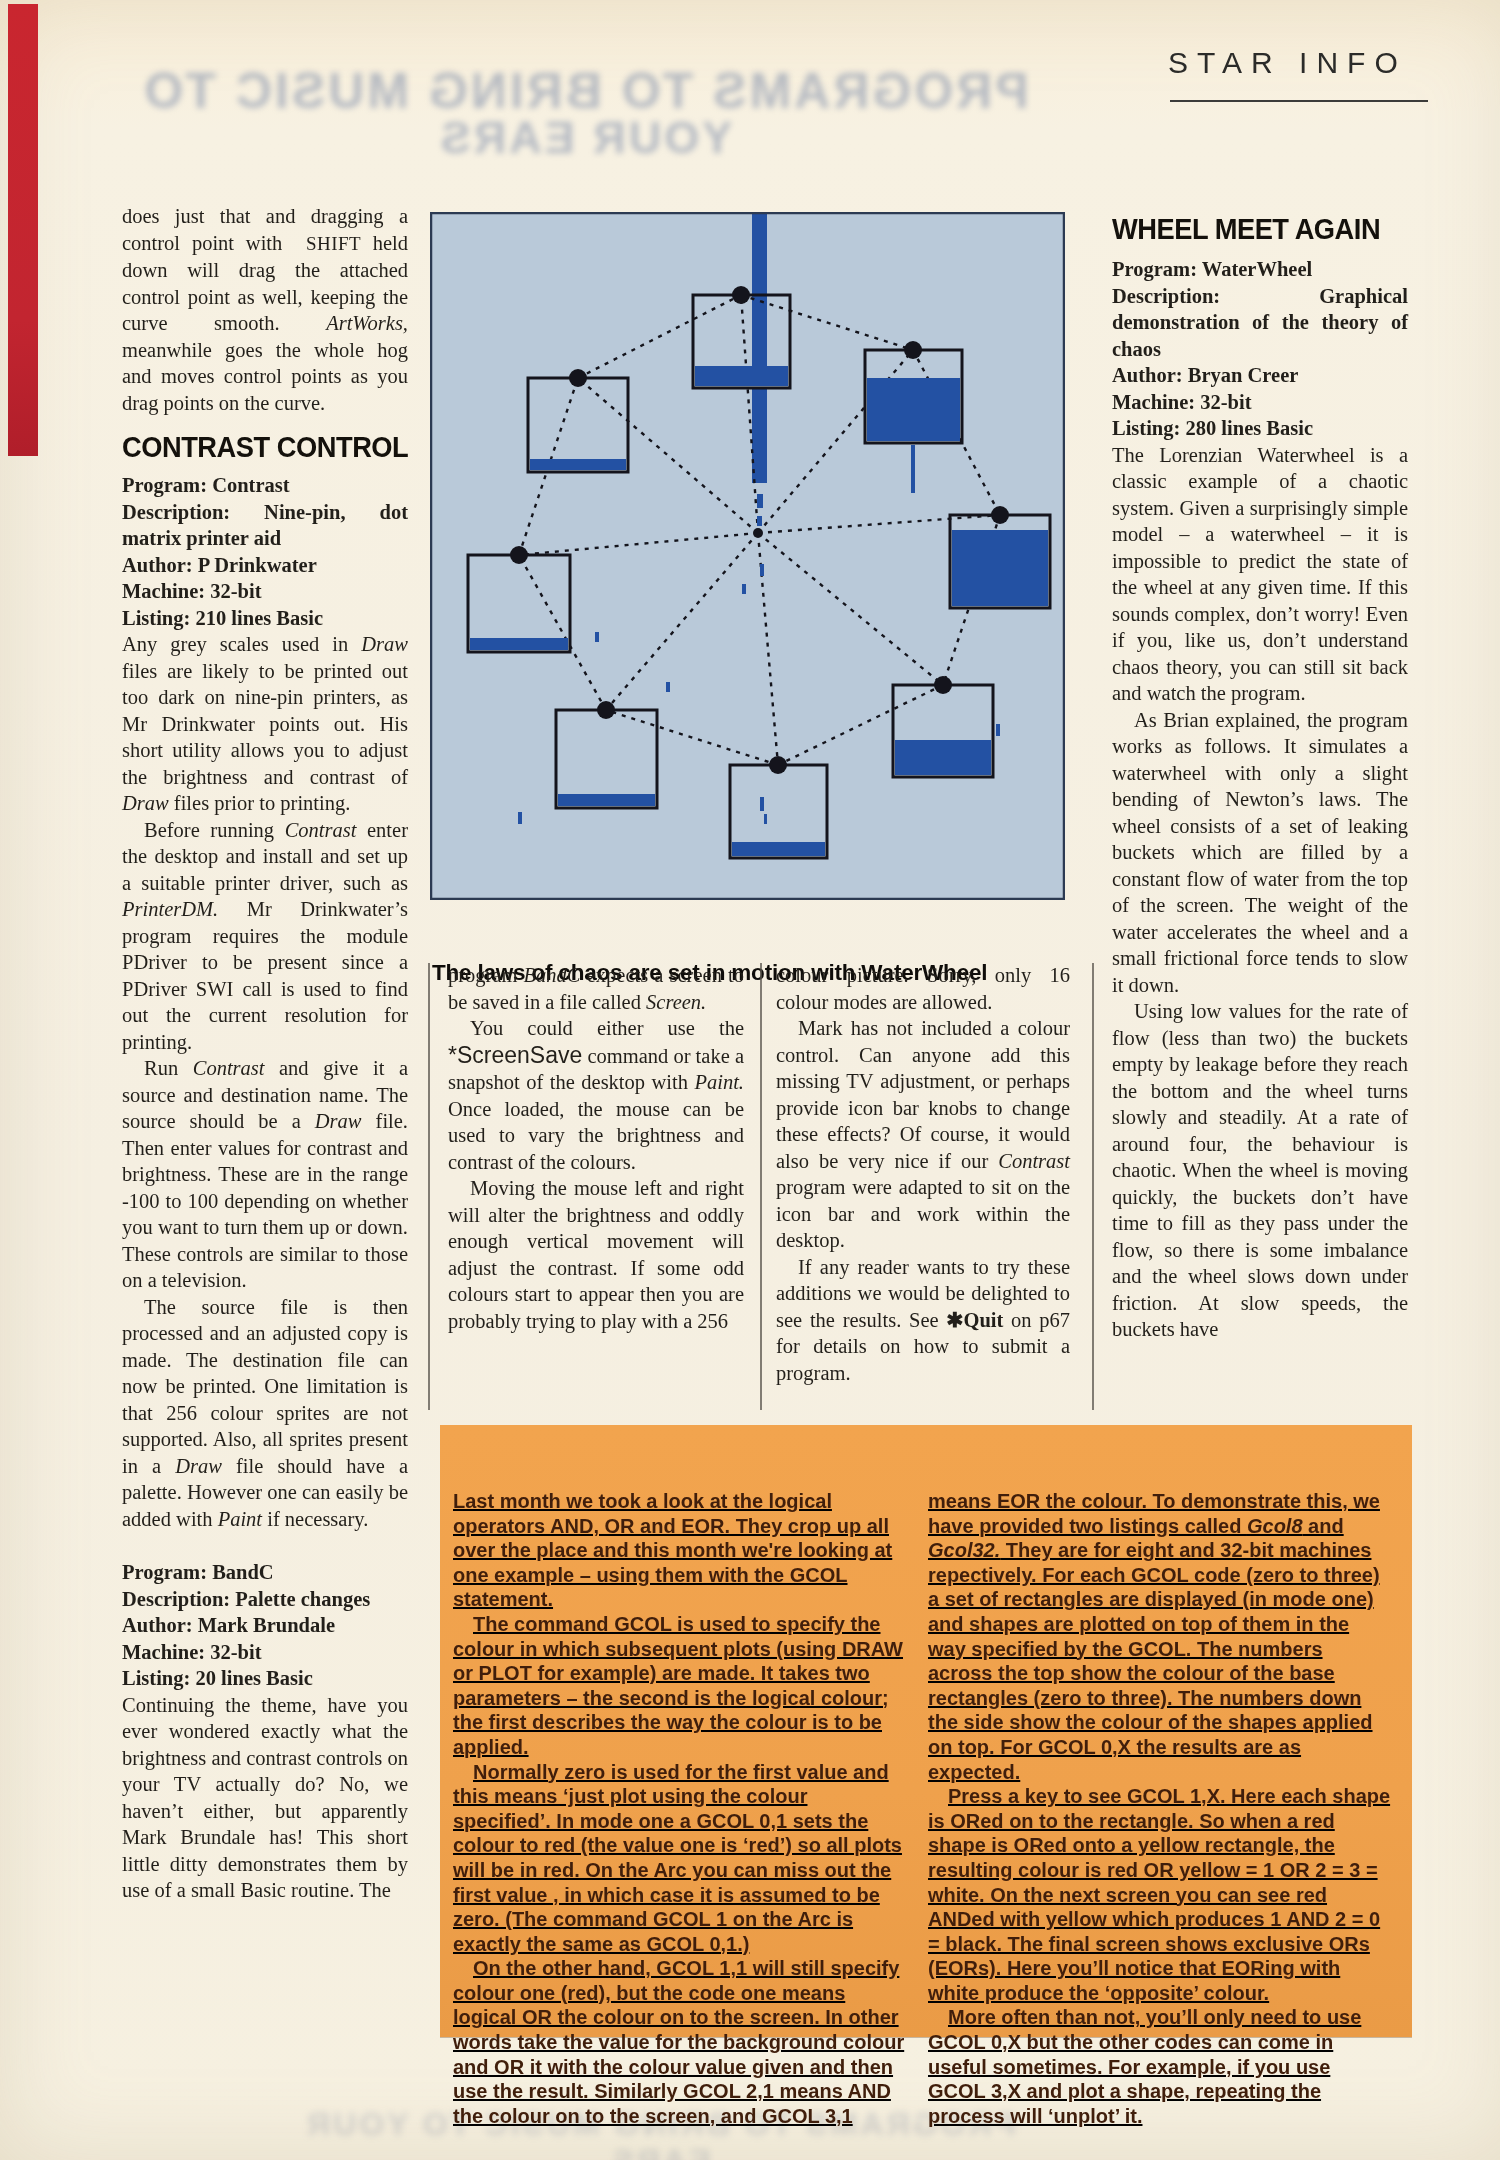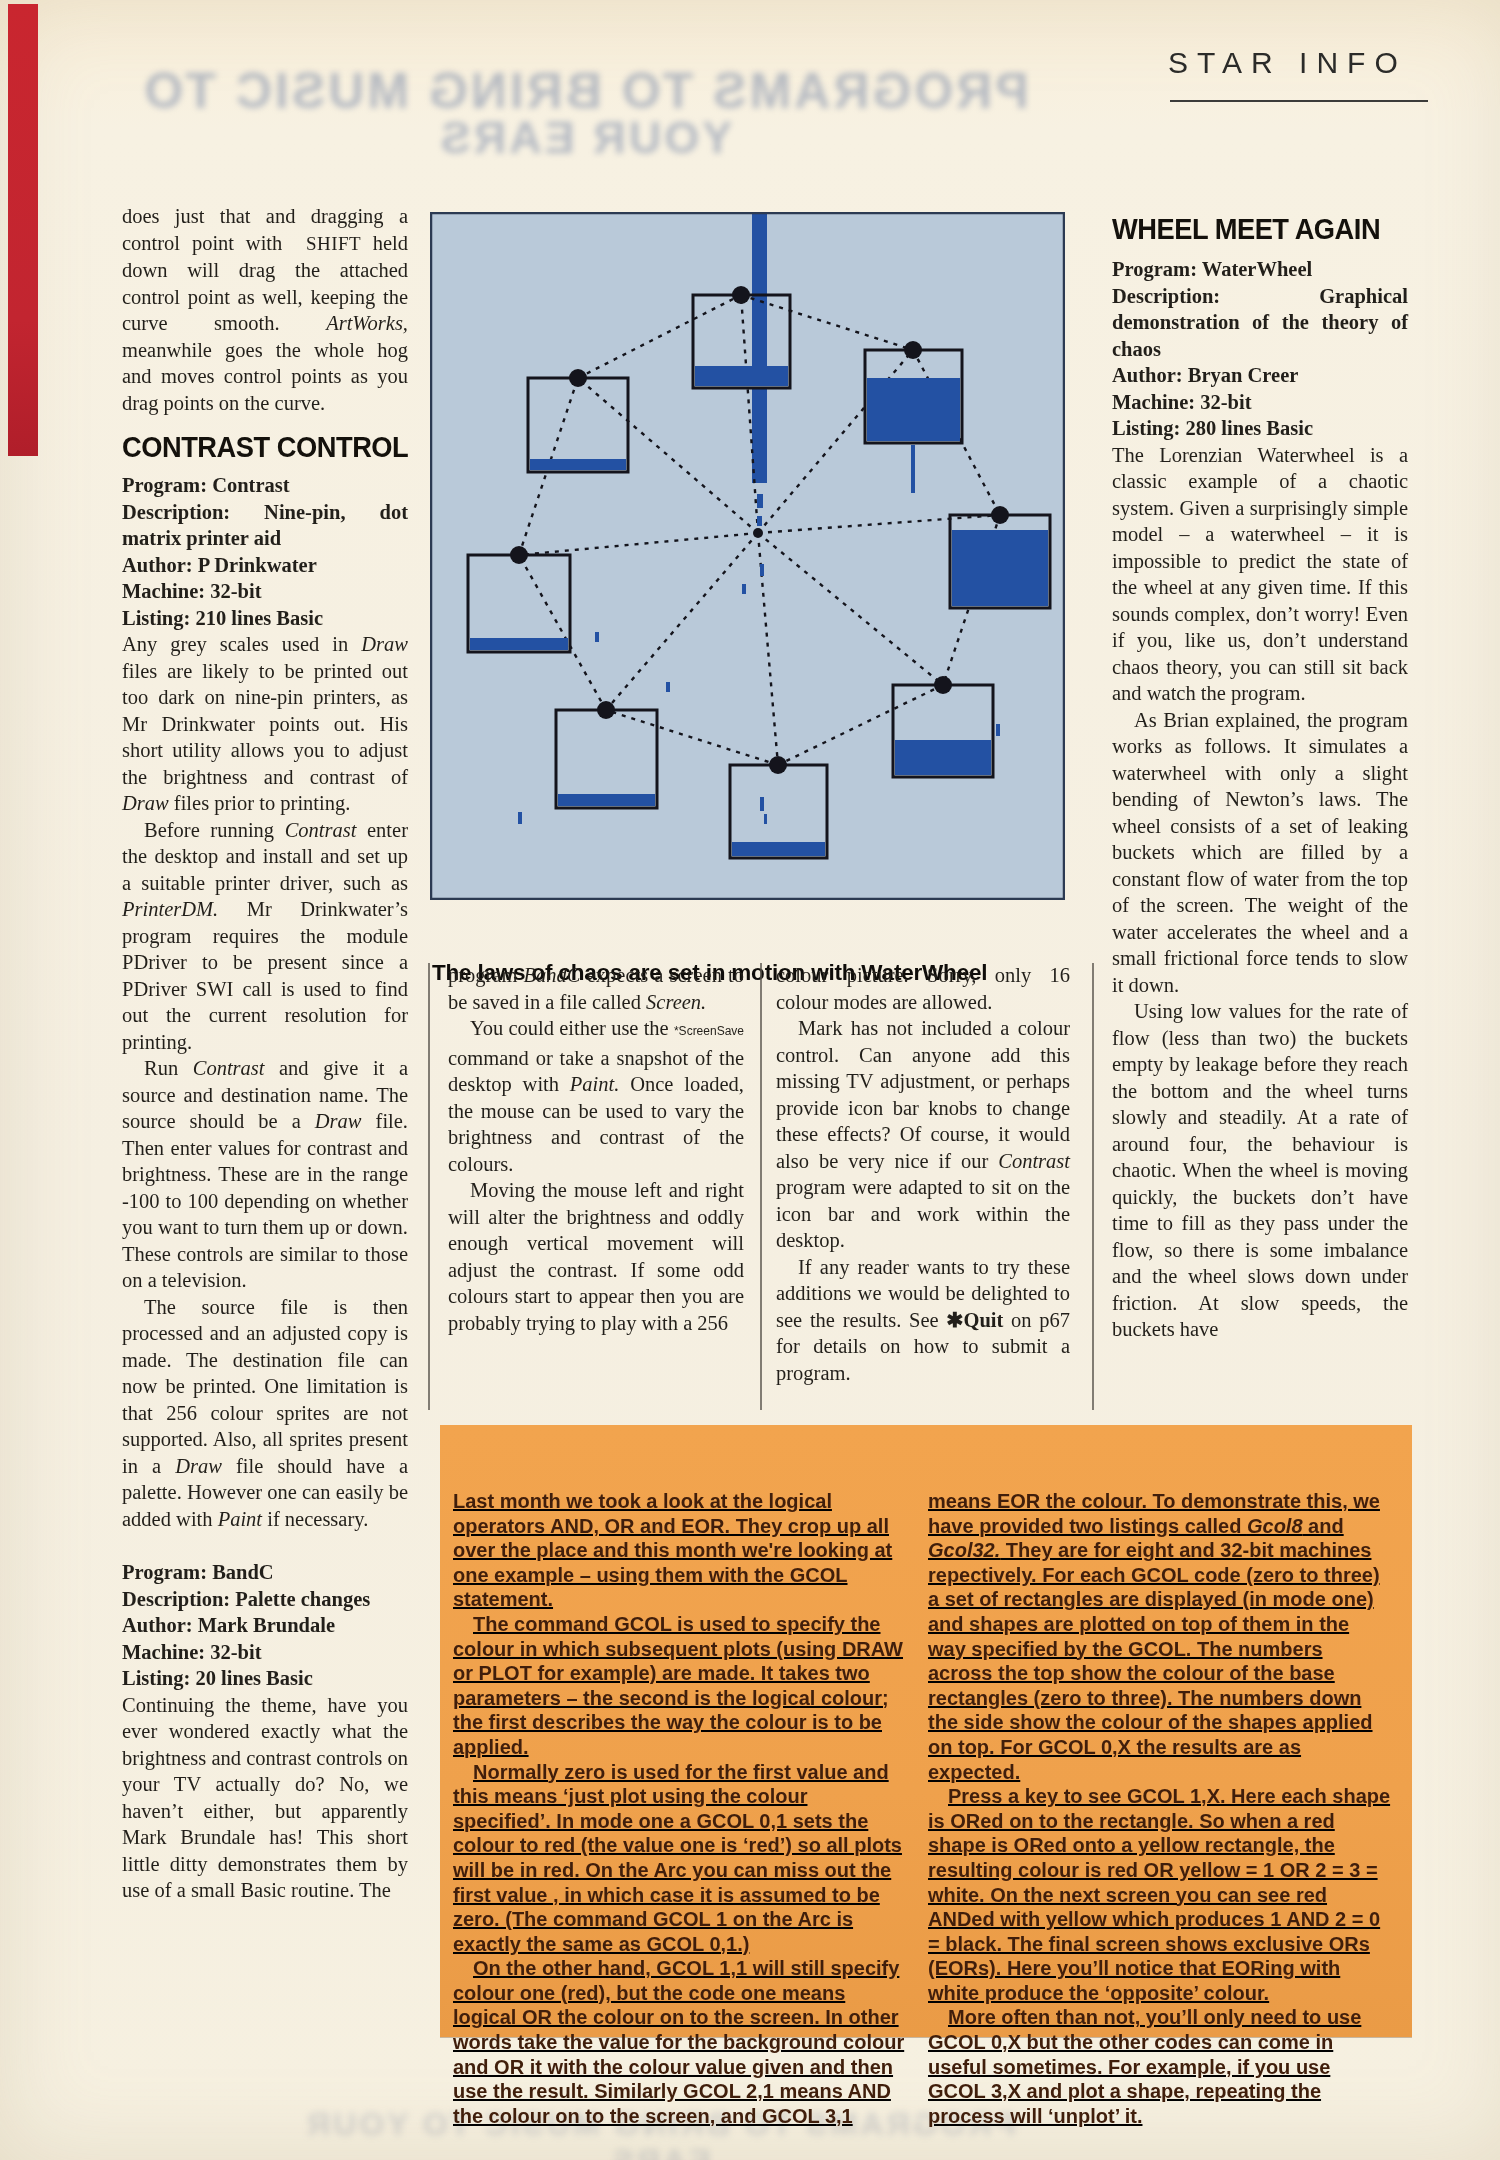--- a/index.html
+++ b/index.html
@@ -18,21 +18,21 @@
   .section-title{position:absolute;left:1168px;top:46px;
     font:30px "Liberation Sans",sans-serif;letter-spacing:9px;color:#2b2b29;}
   .section-rule{position:absolute;left:1170px;top:100px;width:258px;height:2px;background:#3c3c3a;}
   .col{position:absolute;}
   .body p{font:20.5px/26.5px "Liberation Serif","DejaVu Serif",serif;
     text-align:justify;color:#221f1a;margin:0;}
   .body p.ind{text-indent:22px;}
   .body p.spec{font-weight:bold;}
   .body i{font-style:italic;}
   .sc{font-size:19px;letter-spacing:.4px;margin-left:12px;}
-  .cmd{font-family:"Liberation Sans",sans-serif;font-size:12px;}
+  .cmd{font-family:"Liberation Sans",sans-serif;font-size:23px;}
   .colhead{font:bold 29px/1.05 "Liberation Sans",sans-serif;letter-spacing:-.5px;
     color:#14110c;margin:16px 0 10px;transform:scaleX(.94);transform-origin:left;white-space:nowrap;}
   #col1{left:122px;top:203px;width:286px;}
   #colB{left:448px;top:962px;width:296px;}
   #colC{left:776px;top:962px;width:294px;}
   #colD{left:1112px;top:214px;width:296px;}
   #colD .colhead{margin:0 0 12px;}
   .specgap{height:27px;}
   .figwrap{position:absolute;left:430px;top:212px;width:635px;height:688px;}
   .caption{position:absolute;left:432px;top:959px;width:632px;

